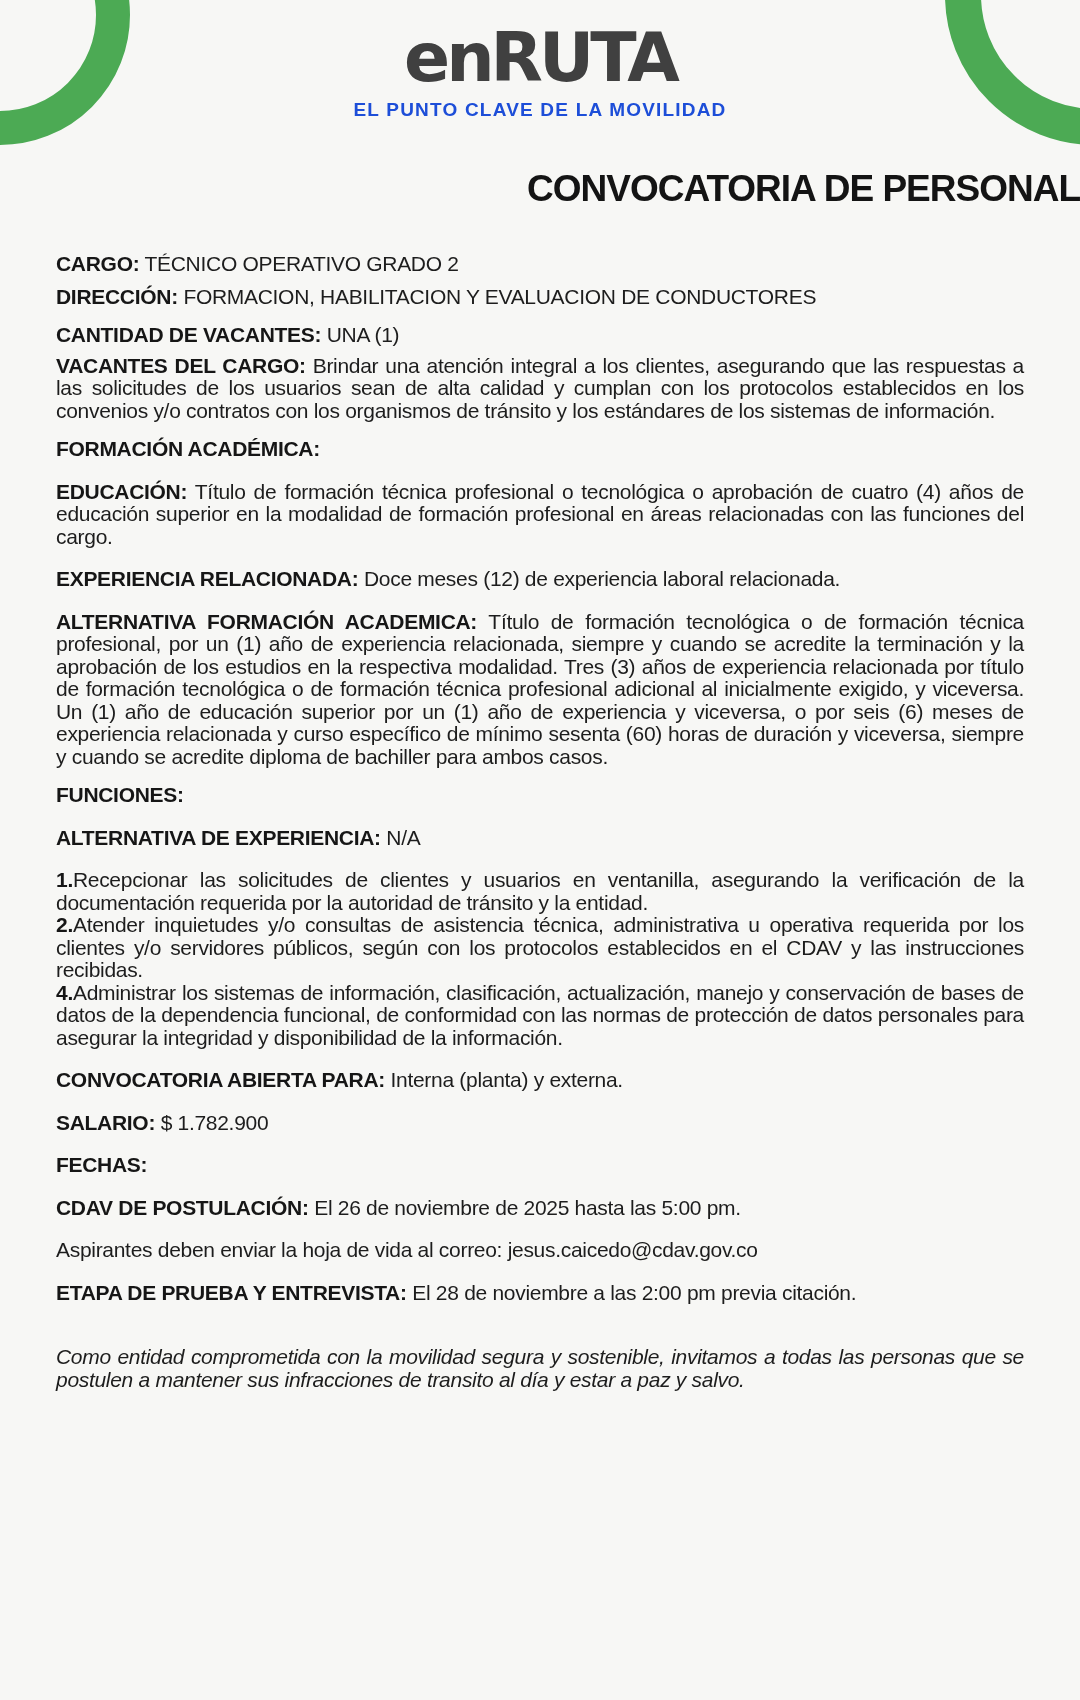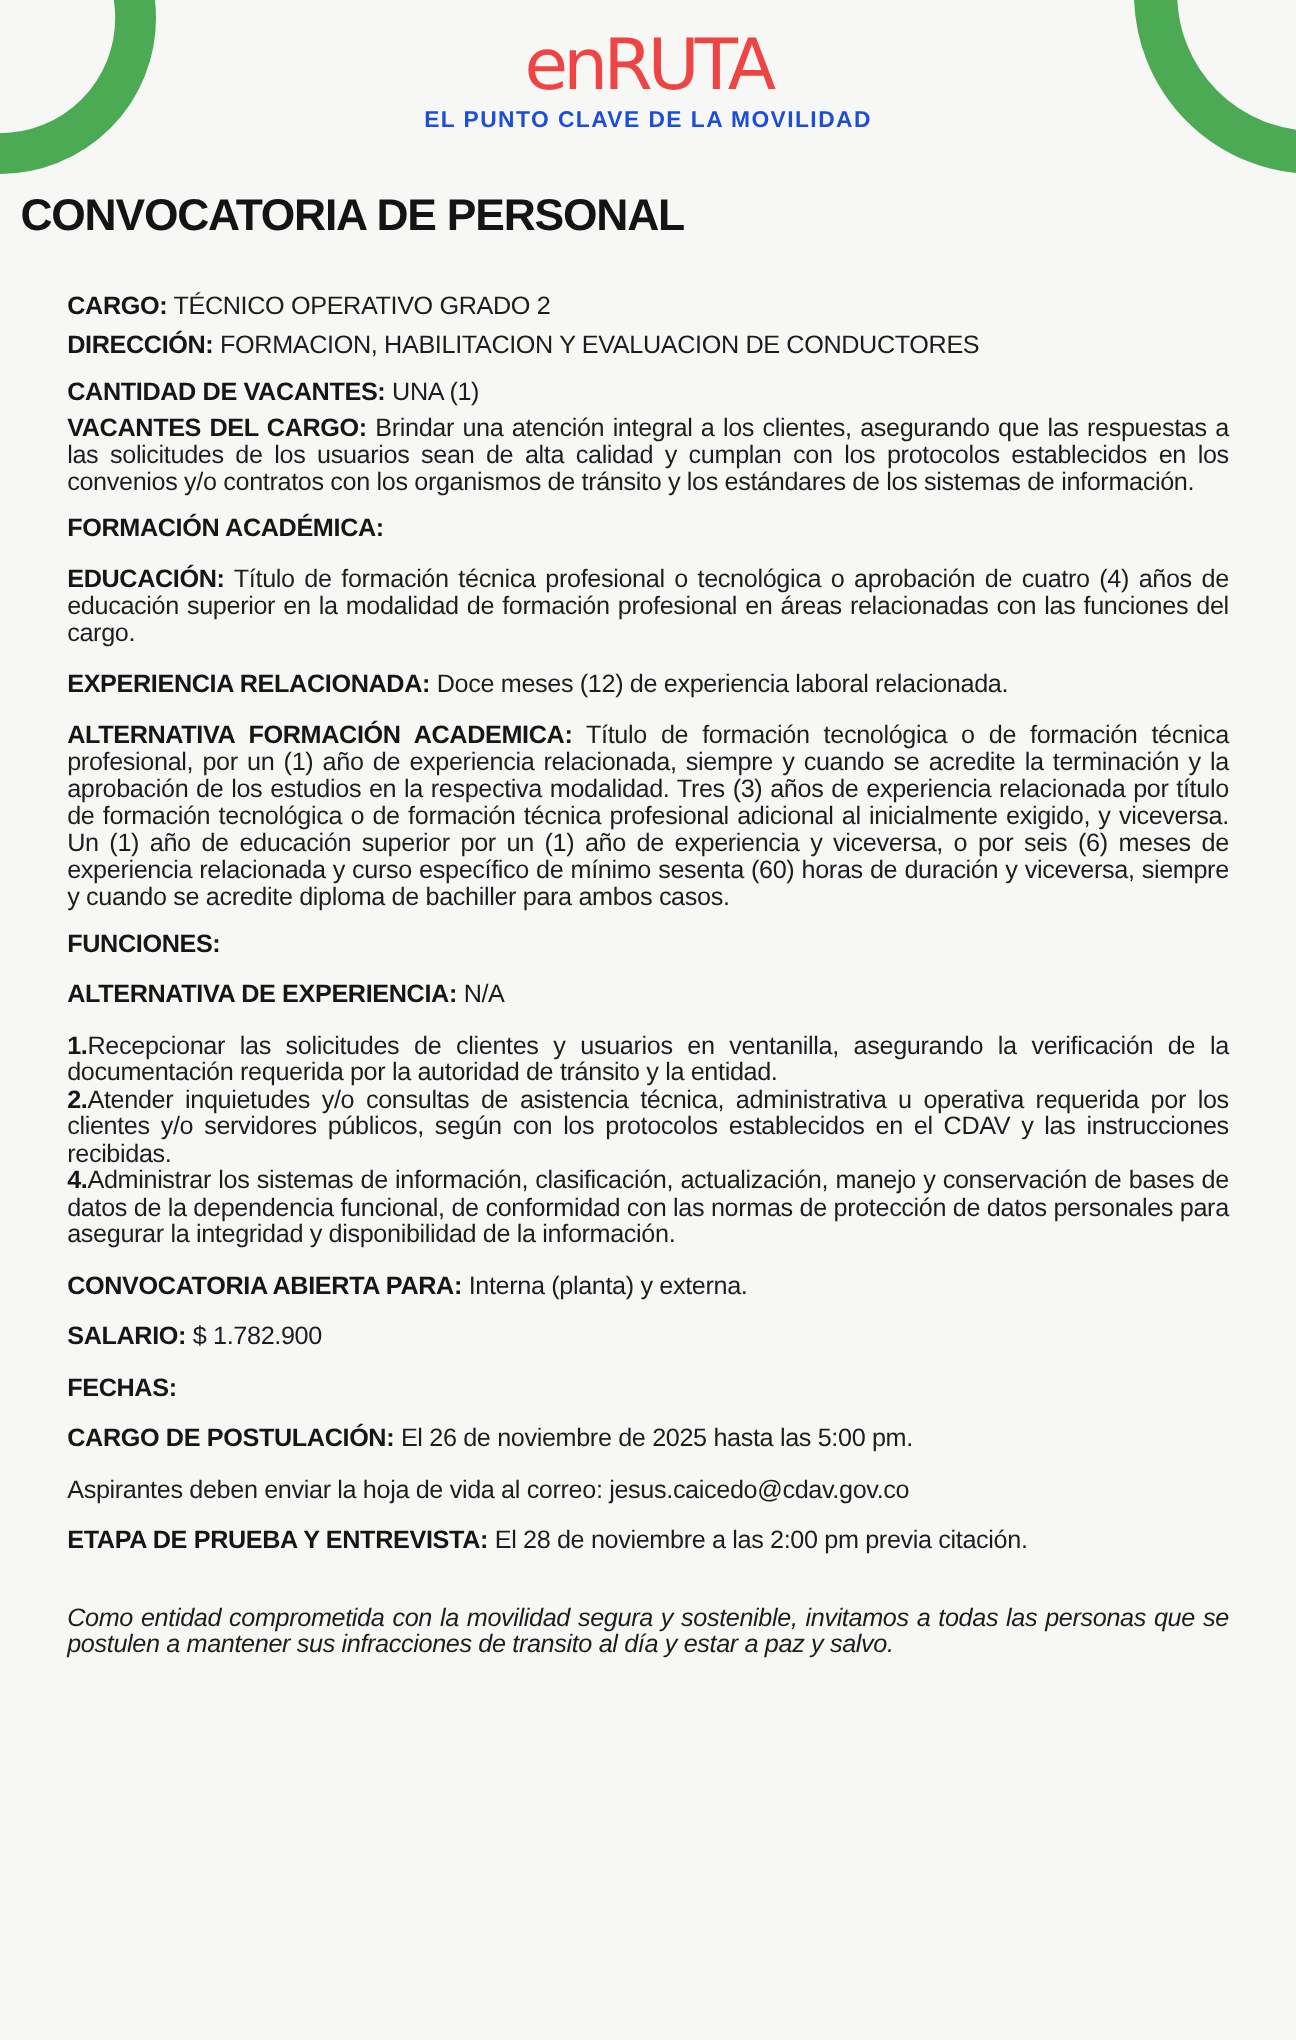--- a/index.html
+++ b/index.html
@@ -12,29 +12,29 @@
     position:relative;width:1080px;height:1700px;
     background:#f7f7f5;overflow:hidden;
   }
   
   .ring{position:absolute;border-radius:50%;border-style:solid;border-color:#4caa54;}
   .ring-left{width:192px;height:192px;border-width:34px;left:-130px;top:-115px;}
   .ring-right{width:228px;height:228px;border-width:36px;left:945px;top:-155px;}
   
   .header{text-align:center;padding-top:26px;position:relative;z-index:2;}
   .wordmark{
-    font-size:59px;line-height:0.95;font-weight:normal;color:#ef4444;
+    font-size:68px;line-height:0.95;font-weight:bold;color:#404040;
     letter-spacing:-4px;font-family:"DejaVu Sans","Liberation Sans",sans-serif;
   }
   .tagline{
     margin-top:8px;font-size:19px;font-weight:bold;color:#1d4ed8;
     letter-spacing:1.2px;
   }
   .title{
-    margin:48px 0 0;text-align:left;color:#141414;
+    margin:48px 0 0;text-align:right;color:#141414;
     font-size:37px;font-weight:900;letter-spacing:-1px;line-height:1.1;padding-left:17px;
   }
   
   .content{
     margin:44px 40px 0;color:#1d1d1d;
     font-size:21px;line-height:22.5px;letter-spacing:-0.3px;
     text-align:justify;
   }
   .content p{margin:0 16px 18px;}
   .content b{font-weight:bold;color:#161616;}
@@ -86,21 +86,21 @@
     <p class="mb0"><b>1.</b><span>Recepcionar las solicitudes de clientes y usuarios en ventanilla, asegurando la verificación de la documentación requerida por la autoridad de tránsito y la entidad.</span></p>
     <p class="mb0"><b>2.</b><span>Atender inquietudes y/o consultas de asistencia técnica, administrativa u operativa requerida por los clientes y/o servidores públicos, según con los protocolos establecidos en el CDAV y las instrucciones recibidas.</span></p>
     <p class="mb20"><b>4.</b><span>Administrar los sistemas de información, clasificación, actualización, manejo y conservación de bases de datos de la dependencia funcional, de conformidad con las normas de protección de datos personales para asegurar la integridad y disponibilidad de la información.</span></p>
 
     <p class="mb20"><b>CONVOCATORIA ABIERTA PARA:</b> <span>Interna (planta) y externa.</span></p>
 
     <p class="mb20"><b>SALARIO:</b> <span>$ 1.782.900</span></p>
 
     <p class="mb20"><b>FECHAS:</b></p>
 
-    <p class="mb20"><b>CARGO DE POSTULACIÓN:</b> <span>El 26 de noviembre de 2025 hasta las 5:00 pm.</span></p>
+    <p class="mb20"><b>CDAV DE POSTULACIÓN:</b> <span>El 26 de noviembre de 2025 hasta las 5:00 pm.</span></p>
 
     <p class="mb20"><span>Aspirantes deben enviar la hoja de vida al correo:</span> <span>jesus.caicedo@cdav.gov.co</span></p>
 
     <p class="mb42"><b>ETAPA DE PRUEBA Y ENTREVISTA:</b> <span>El 28 de noviembre a las 2:00 pm previa citación.</span></p>
 
     <p class="mb0 footer-note">Como entidad comprometida con la movilidad segura y sostenible, invitamos a todas las personas que se postulen a mantener sus infracciones de transito al día y estar a paz y salvo.</p>
 
   </main>
 </div>
 

